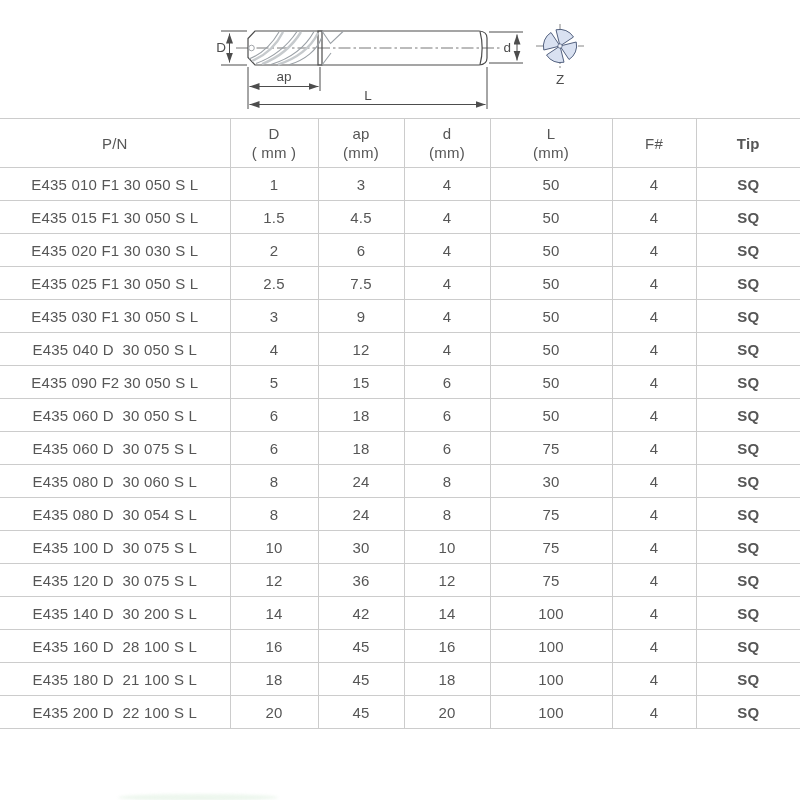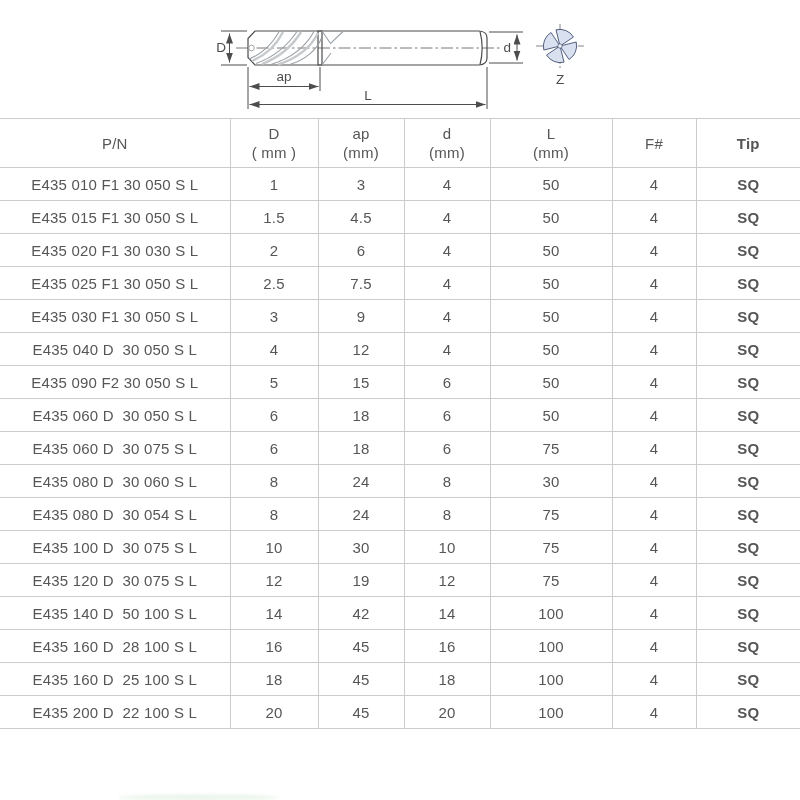--- a/index.html
+++ b/index.html
@@ -265,46 +265,46 @@
             <td>10</td>
             <td>30</td>
             <td>10</td>
             <td>75</td>
             <td>4</td>
             <td>SQ</td>
           </tr>
           <tr>
             <td class="pn">E435 120 D  30 075 S L</td>
             <td>12</td>
-            <td>19</td>
+            <td>36</td>
             <td>12</td>
             <td>75</td>
             <td>4</td>
             <td>SQ</td>
           </tr>
           <tr>
-            <td class="pn">E435 140 D  50 100 S L</td>
+            <td class="pn">E435 140 D  30 200 S L</td>
             <td>14</td>
             <td>42</td>
             <td>14</td>
             <td>100</td>
             <td>4</td>
             <td>SQ</td>
           </tr>
           <tr>
             <td class="pn">E435 160 D  28 100 S L</td>
             <td>16</td>
             <td>45</td>
             <td>16</td>
             <td>100</td>
             <td>4</td>
             <td>SQ</td>
           </tr>
           <tr>
-            <td class="pn">E435 160 D  25 100 S L</td>
+            <td class="pn">E435 180 D  21 100 S L</td>
             <td>18</td>
             <td>45</td>
             <td>18</td>
             <td>100</td>
             <td>4</td>
             <td>SQ</td>
           </tr>
           <tr>
             <td class="pn">E435 200 D  22 100 S L</td>
             <td>20</td>

